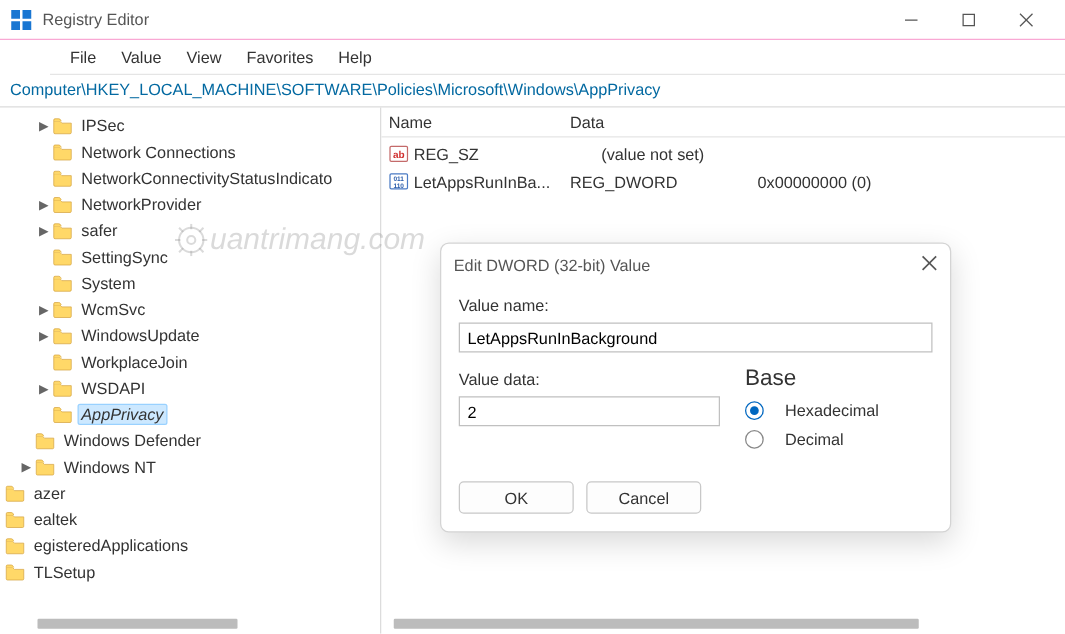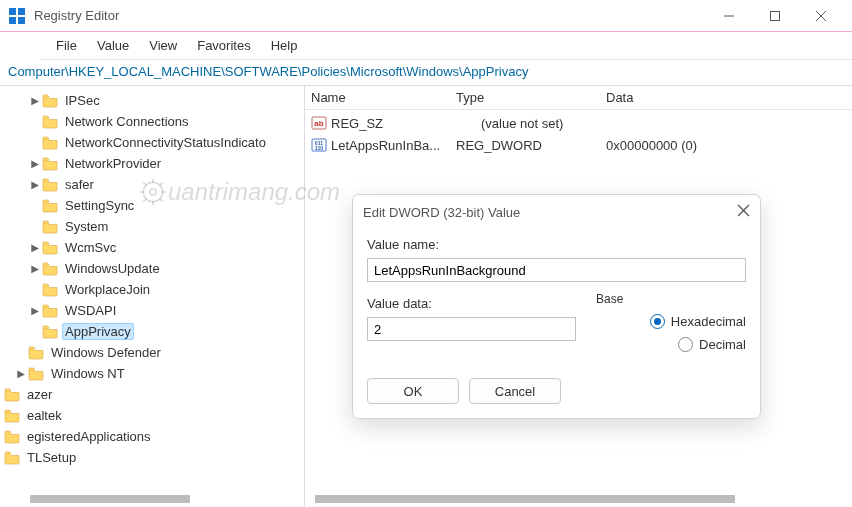--- a/index.html
+++ b/index.html
@@ -22,21 +22,21 @@
 
 .main { display: flex; height: calc(100% - 32px - 28px - 26px); position: relative; }
 
 
 .tree-panel { width: 305px; border-right: 1px solid #dcdcdc; overflow: hidden; position: relative; padding-top: 4px; }
 .tree { padding-left: 6px; white-space: nowrap; }
 .tree .node { display: flex; align-items: center; height: 21px; padding-left: 0; }
 .tree .caret { width: 14px; display: inline-flex; justify-content: center; color: #666; font-size: 10px; }
 .tree .folder-icon { width: 16px; height: 14px; margin: 0 4px 0 0; flex-shrink: 0; }
 .tree .label { padding: 1px 3px; }
-.tree .node.selected .label { background: #cce8ff; border: 1px solid #99d1ff; padding: 0 2px; border-radius: 2px; }
+.tree .node.selected .label { background: #cce8ff; border: 1px solid #99d1ff; padding: 0 2px; border-radius: 2px; font-style: italic; }
 .tree .node.d1 { padding-left: 22px; }
 .tree .node.d2 { padding-left: 8px; }
 .tree .node.dn { padding-left: 0; margin-left: -16px; }
 
 
 .list-panel { flex: 1; overflow: hidden; position: relative; }
 .list-header { display: flex; height: 24px; border-bottom: 1px solid #e5e5e5; align-items: center; padding-left: 6px; }
 .list-header .col { color: #333; font-size: 13px; }
 .col-name { width: 145px; }
 .col-type { width: 150px; }
@@ -54,22 +54,22 @@
 .dialog .dlg-title { display: flex; align-items: center; height: 34px; padding: 0 10px; }
 .dialog .dlg-title .t { flex: 1; color: #555; font-size: 13px; }
 .dialog .dlg-title .x { color: #555; }
 .dialog .dlg-body { padding: 4px 14px 8px 14px; }
 .dialog .field-label { color: #333; font-size: 13px; margin: 4px 0 6px 0; }
 .dialog input[type=text] { width: 100%; height: 24px; border: 1px solid #c0c0c0; padding: 2px 6px; font-size: 13px; background: #fff; }
 .dialog .row2 { display: flex; gap: 20px; margin-top: 10px; }
 .dialog .left-col { flex: 1; }
 .dialog .right-col { width: 150px; }
 .dialog fieldset { border: none; padding: 0; }
-.dialog .legend { color: #333; font-size: 12px; margin-bottom: 8px; }
-.dialog .radio-row { display: flex; align-items: center; gap: 6px; margin-bottom: 8px; justify-content: flex-end; }
+.dialog .legend { color: #333; font-size: 18px; margin-bottom: 8px; }
+.dialog .radio-row { display: flex; align-items: center; gap: 17px; margin-bottom: 8px; }
 .dialog .radio { width: 15px; height: 15px; border: 1.5px solid #888; border-radius: 50%; display: inline-flex; align-items: center; justify-content: center; }
 .dialog .radio.checked { border-color: #0067c0; }
 .dialog .radio.checked::after { content: ""; width: 7px; height: 7px; background: #0067c0; border-radius: 50%; }
 .dialog .dlg-buttons { display: flex; gap: 10px; padding: 10px 14px 14px 14px; }
 .dialog .btn { width: 92px; height: 26px; border: 1px solid #c8c8c8; background: #fdfdfd; border-radius: 4px; display: flex; align-items: center; justify-content: center; font-size: 13px; }
 
 
 .watermark { position: absolute; left: 140px; top: 178px; color: rgba(150,150,150,0.35); font-size: 24px; font-style: italic; z-index: 5; pointer-events: none; display: flex; align-items: center; }
 .watermark .gear { width: 26px; height: 26px; margin-right: 2px; }
 </style>
@@ -266,21 +266,20 @@
         </div>
       </div>
     <div class="hscroll" style="left:10px; width:280px;">
       <div class="thumb" style="left:20px; width:160px;"></div>
     </div>
   </div>
 
   <div class="list-panel">
     <div class="list-header">
       <div class="col col-name">Name</div>
-      <div class="col col-type">Type</div>
       <div class="col col-data">Data</div>
     </div>
     <div class="list-body" id="list-body">
         <div class="list-row">
           <span class="val-icon"><svg viewBox="0 0 16 16" width="16" height="16">
               <rect x="1" y="2" width="14" height="12" rx="1" fill="#fff" stroke="#c46a6a" stroke-width="1"></rect>
               <text x="8" y="11" font-size="8" text-anchor="middle" fill="#d03030" font-weight="bold">ab</text>
             </svg></span>
           <span class="col-type">REG_SZ</span>
           <span class="col-data">(value not set)</span>

